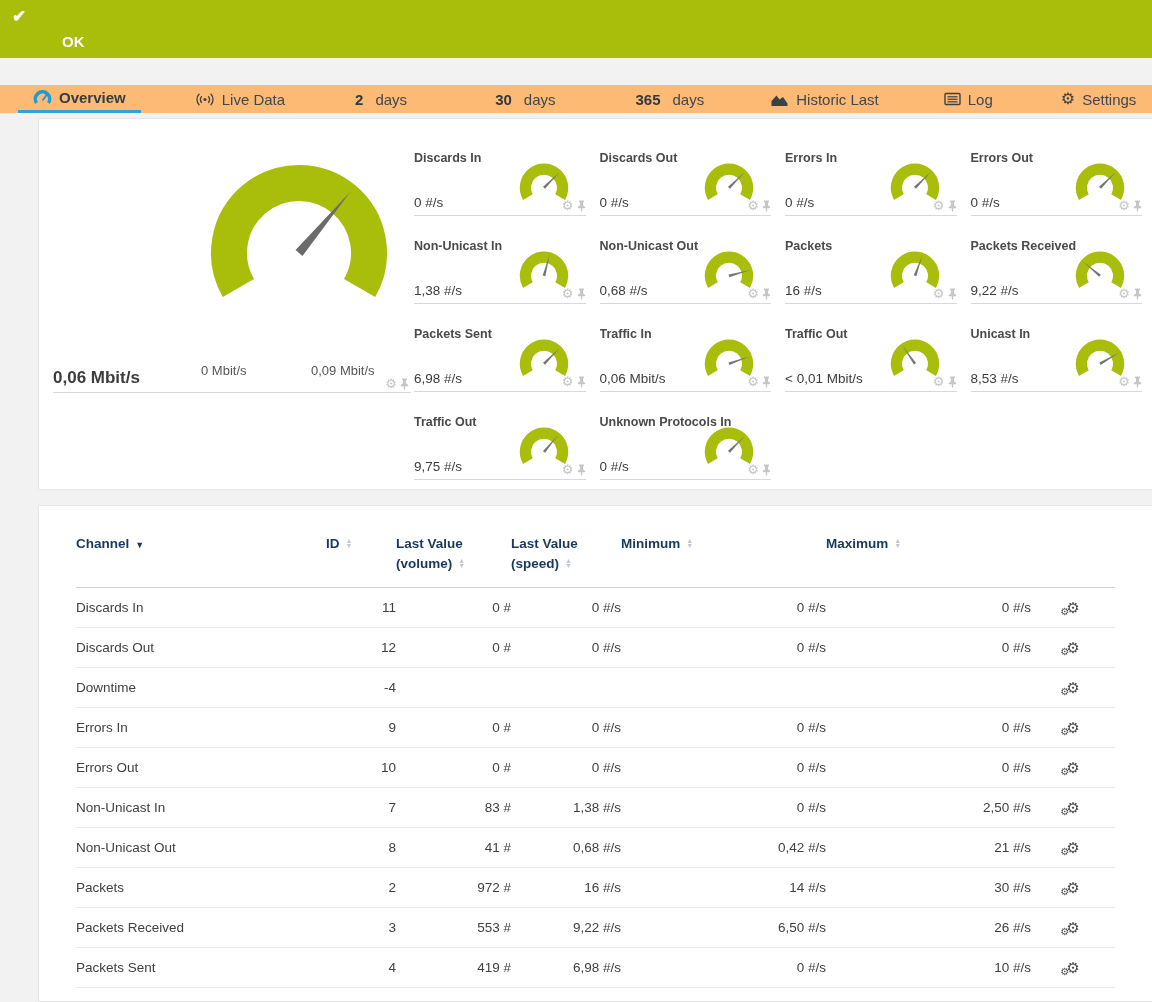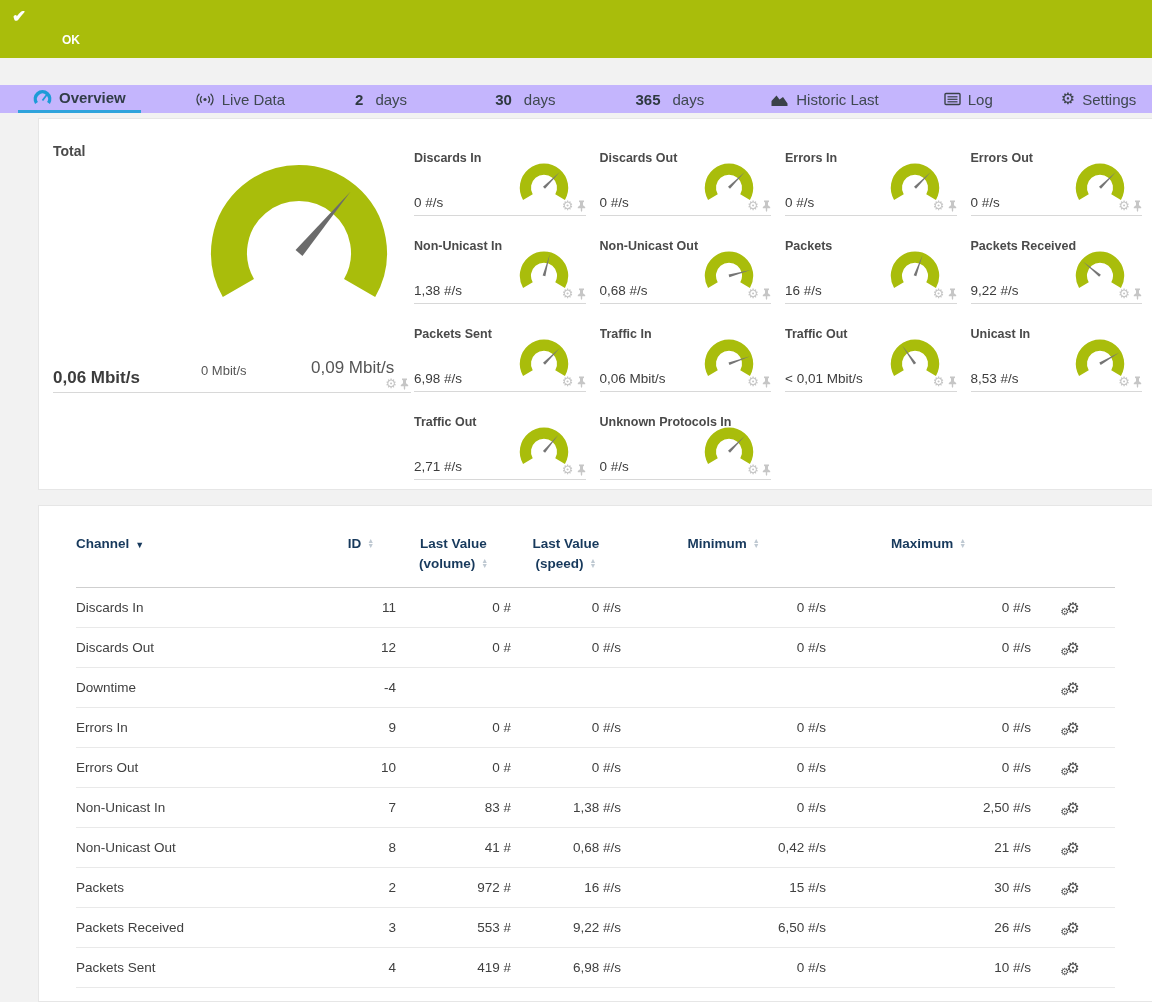--- a/index.html
+++ b/index.html
@@ -14,63 +14,63 @@
   .app-header {
     position:absolute; top:0; left:0; right:0; height:58px;
     background:#a9bd0b; color:#fff;
   }
   .hdr-check { position:absolute; left:12px; top:6px; font-size:17px; font-weight:700; }
   .hdr-line { position:absolute; left:36px; top:3px; white-space:nowrap; }
   .hdr-kind { font-style:italic; font-size:20px; font-weight:400; margin-right:8px; }
   .hdr-title { font-size:20px; font-weight:700; }
   .hdr-flag { font-size:12px; vertical-align:super; margin-left:4px; }
   .hdr-stars { font-size:15px; letter-spacing:2px; margin-left:38px; position:relative; top:-3px; }
-  .hdr-status { position:absolute; left:62px; top:33px; font-size:12px; font-weight:700; }
+  .hdr-status { position:absolute; left:62px; top:33px; font-size:15px; font-weight:700; }
   
   .tabbar {
     position:absolute; top:85px; left:0; right:0; height:28px;
-    background:#c4b5fd; display:flex; align-items:stretch;
+    background:#fdba74; display:flex; align-items:stretch;
   }
   .tab {
     display:flex; align-items:center; gap:7px; padding:0 4px;
     font-size:15px; color:#3f4850; white-space:nowrap; cursor:pointer;
   }
   .tab .t-ico { display:flex; align-items:center; }
   .tab.active { border-bottom:3px solid #2fa3dc; padding:0 15px; }
   .tab.active .t-label { font-weight:700; color:#313d47; }
   .t-prefix { font-weight:700; color:#2e3940; margin-right:5px; }
   .gear-glyph { font-size:16px; line-height:1; }
   
   .panel { position:absolute; left:38px; right:0; background:#fff; border:1px solid #e6e6e6; border-right:none; }
   .panel-gauges { top:118px; height:372px; }
   .panel-table  { top:505px; height:497px; }
   
   .total-cell { position:absolute; left:14px; top:24px; width:358px; height:250px; border-bottom:1px solid #d8d8d8; }
   .total-title { font-size:14px; font-weight:700; color:#4a4a4a; }
   .total-svg { position:absolute; left:140px; top:8px; width:212px; height:200px; }
   .total-value { position:absolute; left:0; bottom:4px; font-size:17px; font-weight:700; color:#3c3c3c; }
   .total-scale-min { position:absolute; left:148px; bottom:14px; font-size:13px; color:#555; }
-  .total-scale-max { position:absolute; left:258px; bottom:14px; font-size:17px; color:#555; }
+  .total-scale-max { position:absolute; left:258px; bottom:14px; font-size:13px; color:#555; }
   .total-icons { position:absolute; right:2px; bottom:2px; }
   
   .gauge-grid {
     position:absolute; left:375px; top:24px; right:10px;
     display:grid; grid-template-columns:repeat(4, 1fr); column-gap:14px; row-gap:15px;
   }
   .gauge-cell { position:relative; height:73px; border-bottom:1px solid #d8d8d8; }
   .g-title { padding-top:8px; font-size:12.5px; font-weight:700; color:#4a4a4a; white-space:nowrap; overflow:hidden; }
   .g-gauge { position:absolute; right:12px; top:15px; width:60px; height:54px; }
   .g-value { position:absolute; left:0; bottom:5px; font-size:13.5px; color:#3c3c3c; }
   .cell-icons { display:flex; gap:3px; align-items:center; color:#c6c6c6; }
   .g-icons { position:absolute; right:0; bottom:3px; }
   .cell-icons .gear-sm { font-size:13px; line-height:1; }
   
   .table-wrap { padding:28px 37px 8px 37px; }
   table { border-collapse:collapse; width:100%; table-layout:fixed; }
-  th { vertical-align:top; text-align:center; font-size:13.5px; font-weight:700; color:#17395c; padding-bottom:13px; line-height:20px; }
+  th { vertical-align:top; text-align:left; font-size:13.5px; font-weight:700; color:#17395c; padding-bottom:13px; line-height:20px; }
   th.col-channel { text-align:left; }
   thead tr { border-bottom:1px solid #cfcfcf; }
   tbody td { height:40px; border-bottom:1px solid #e9e9e9; font-size:13.5px; color:#404040; }
   td.num { text-align:right; }
   td.gearcol { text-align:center; }
   .sort {
     display:inline-flex; flex-direction:column; margin-left:6px; vertical-align:middle;
     color:#bfc9d2; font-size:7px; line-height:5px; cursor:pointer; position:relative; top:-1px;
   }
   .sort-active { color:#17395c; font-size:9px; margin-left:6px; cursor:pointer; }
@@ -140,21 +140,20 @@
   </div>
   <div class="tab" style="margin-left:60px">
     <span class="t-ico gear-glyph" style="color:#3a4248">⚙</span>
     <span class="t-label">Settings</span>
   </div>
 </div>
 
 <div class="panel panel-gauges">
 
   <div class="total-cell">
-    <div class="total-title">Total</div>
     <svg class="total-svg" viewBox="0 0 212 200">
       <path d="M45.4 137 A70 70 0 1 1 166.6 137" fill="none" stroke="#a9bd0b" stroke-width="36"></path>
       <polygon id="total-needle" points="106,22 101.5,102 110.5,102" fill="#6b6b6b" transform="rotate(40 106 102)"></polygon>
     </svg>
     <div class="total-scale-min">0 Mbit/s</div>
     <div class="total-scale-max">0,09 Mbit/s</div>
     <div class="total-value">0,06 Mbit/s</div>
     <span class="cell-icons total-icons">
       <span class="gear-sm">⚙</span>
       <svg class="pin-svg" width="9" height="12" viewBox="0 0 9 12">
@@ -331,21 +330,21 @@
             <path d="M2 0.5h5v1.3l-1 .6v2.8l2.2 1.8v1.2H5.2v2.6L4.5 12l-.7-1.2V8.2H0.8V7l2.2-1.8V2.4l-1-.6z" fill="#c6c6c6"></path>
           </svg>
     </span>
   </div>
       <div class="gauge-cell">
     <div class="g-title">Traffic Out</div>
     <svg class="g-gauge" viewBox="0 0 64 58">
       <path d="M14.7 42 A20 20 0 1 1 49.3 42" fill="none" stroke="#a9bd0b" stroke-width="12"></path>
       <polygon class="needle" points="32,8 30.5,32 33.5,32" fill="#757575" transform="rotate(40 32 32)"></polygon>
     </svg>
-    <div class="g-value">2,71 #/s</div>
+    <div class="g-value">9,75 #/s</div>
     <span class="cell-icons g-icons">
       <span class="gear-sm">⚙</span>
       <svg class="pin-svg" width="9" height="12" viewBox="0 0 9 12">
             <path d="M2 0.5h5v1.3l-1 .6v2.8l2.2 1.8v1.2H5.2v2.6L4.5 12l-.7-1.2V8.2H0.8V7l2.2-1.8V2.4l-1-.6z" fill="#c6c6c6"></path>
           </svg>
     </span>
   </div>
       <div class="gauge-cell">
     <div class="g-title">Unknown Protocols In</div>
     <svg class="g-gauge" viewBox="0 0 64 58">
@@ -477,21 +476,21 @@
             <td class="num">0,68 #/s</td>
             <td class="num">0,42 #/s</td>
             <td class="num">21 #/s</td>
             <td class="gearcol"><span class="dgear"><span class="big">⚙</span><span class="small">⚙</span></span></td>
           </tr>
           <tr>
             <td>Packets</td>
             <td class="num">2</td>
             <td class="num">972 #</td>
             <td class="num">16 #/s</td>
-            <td class="num">15 #/s</td>
+            <td class="num">14 #/s</td>
             <td class="num">30 #/s</td>
             <td class="gearcol"><span class="dgear"><span class="big">⚙</span><span class="small">⚙</span></span></td>
           </tr>
           <tr>
             <td>Packets Received</td>
             <td class="num">3</td>
             <td class="num">553 #</td>
             <td class="num">9,22 #/s</td>
             <td class="num">6,50 #/s</td>
             <td class="num">26 #/s</td>

